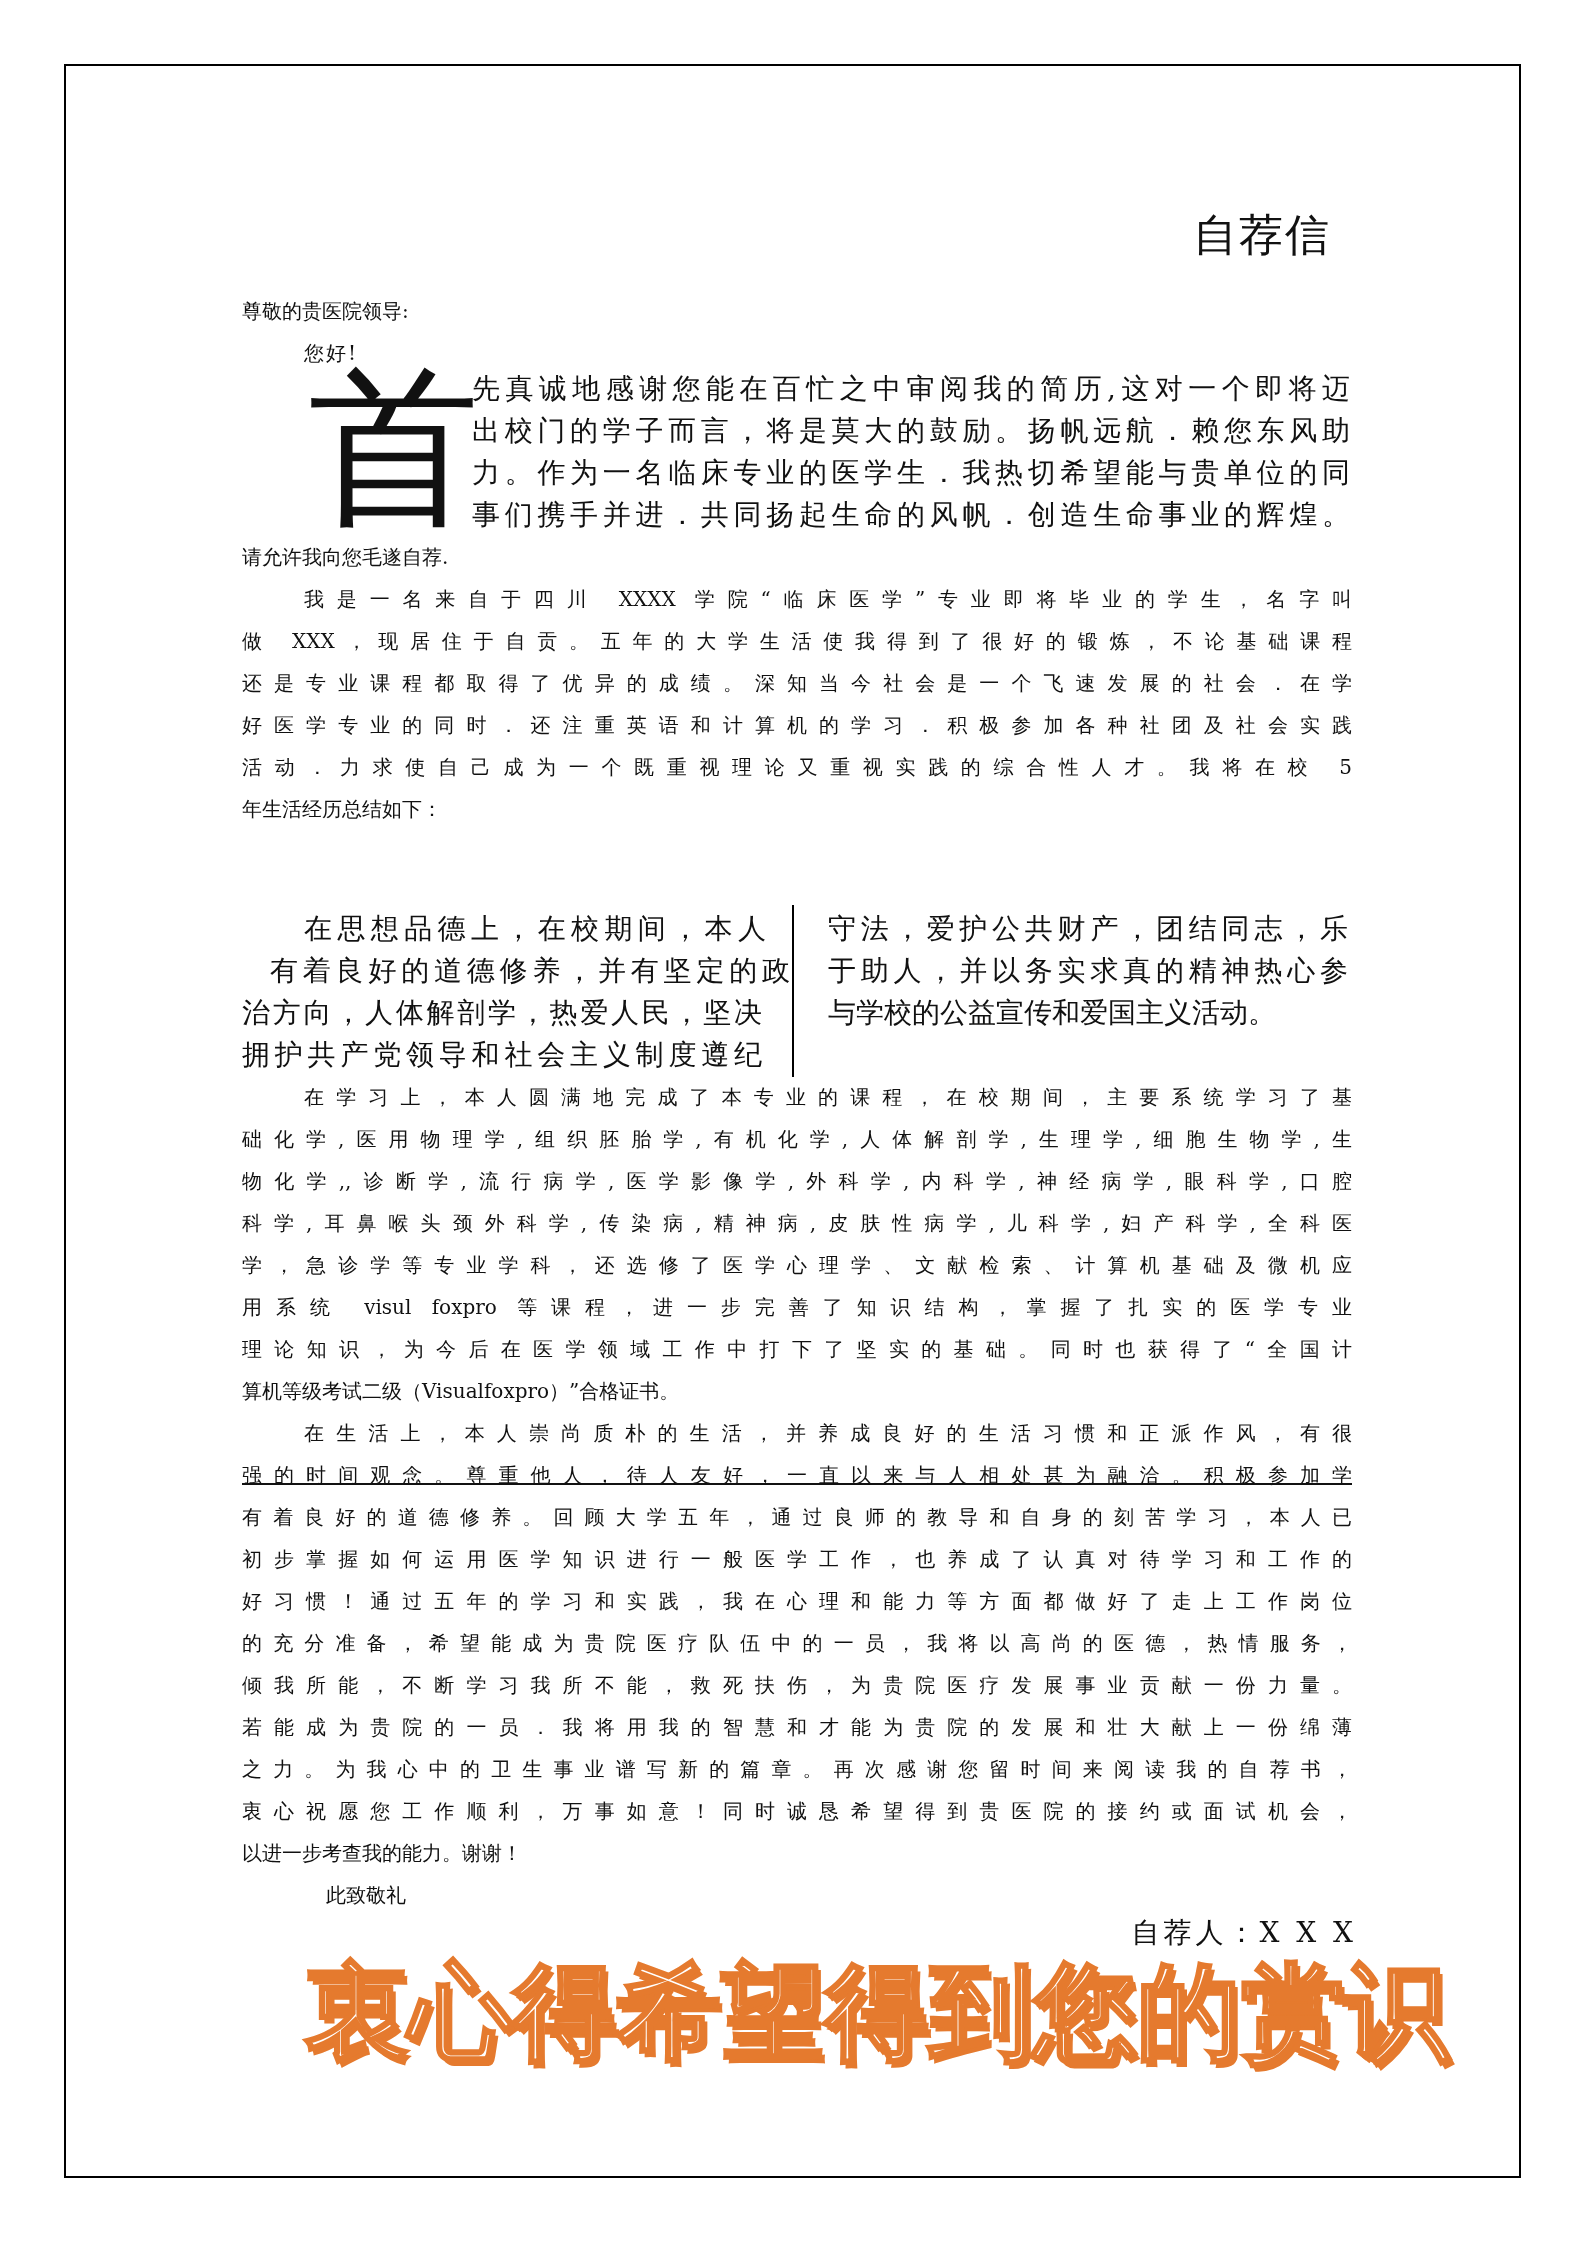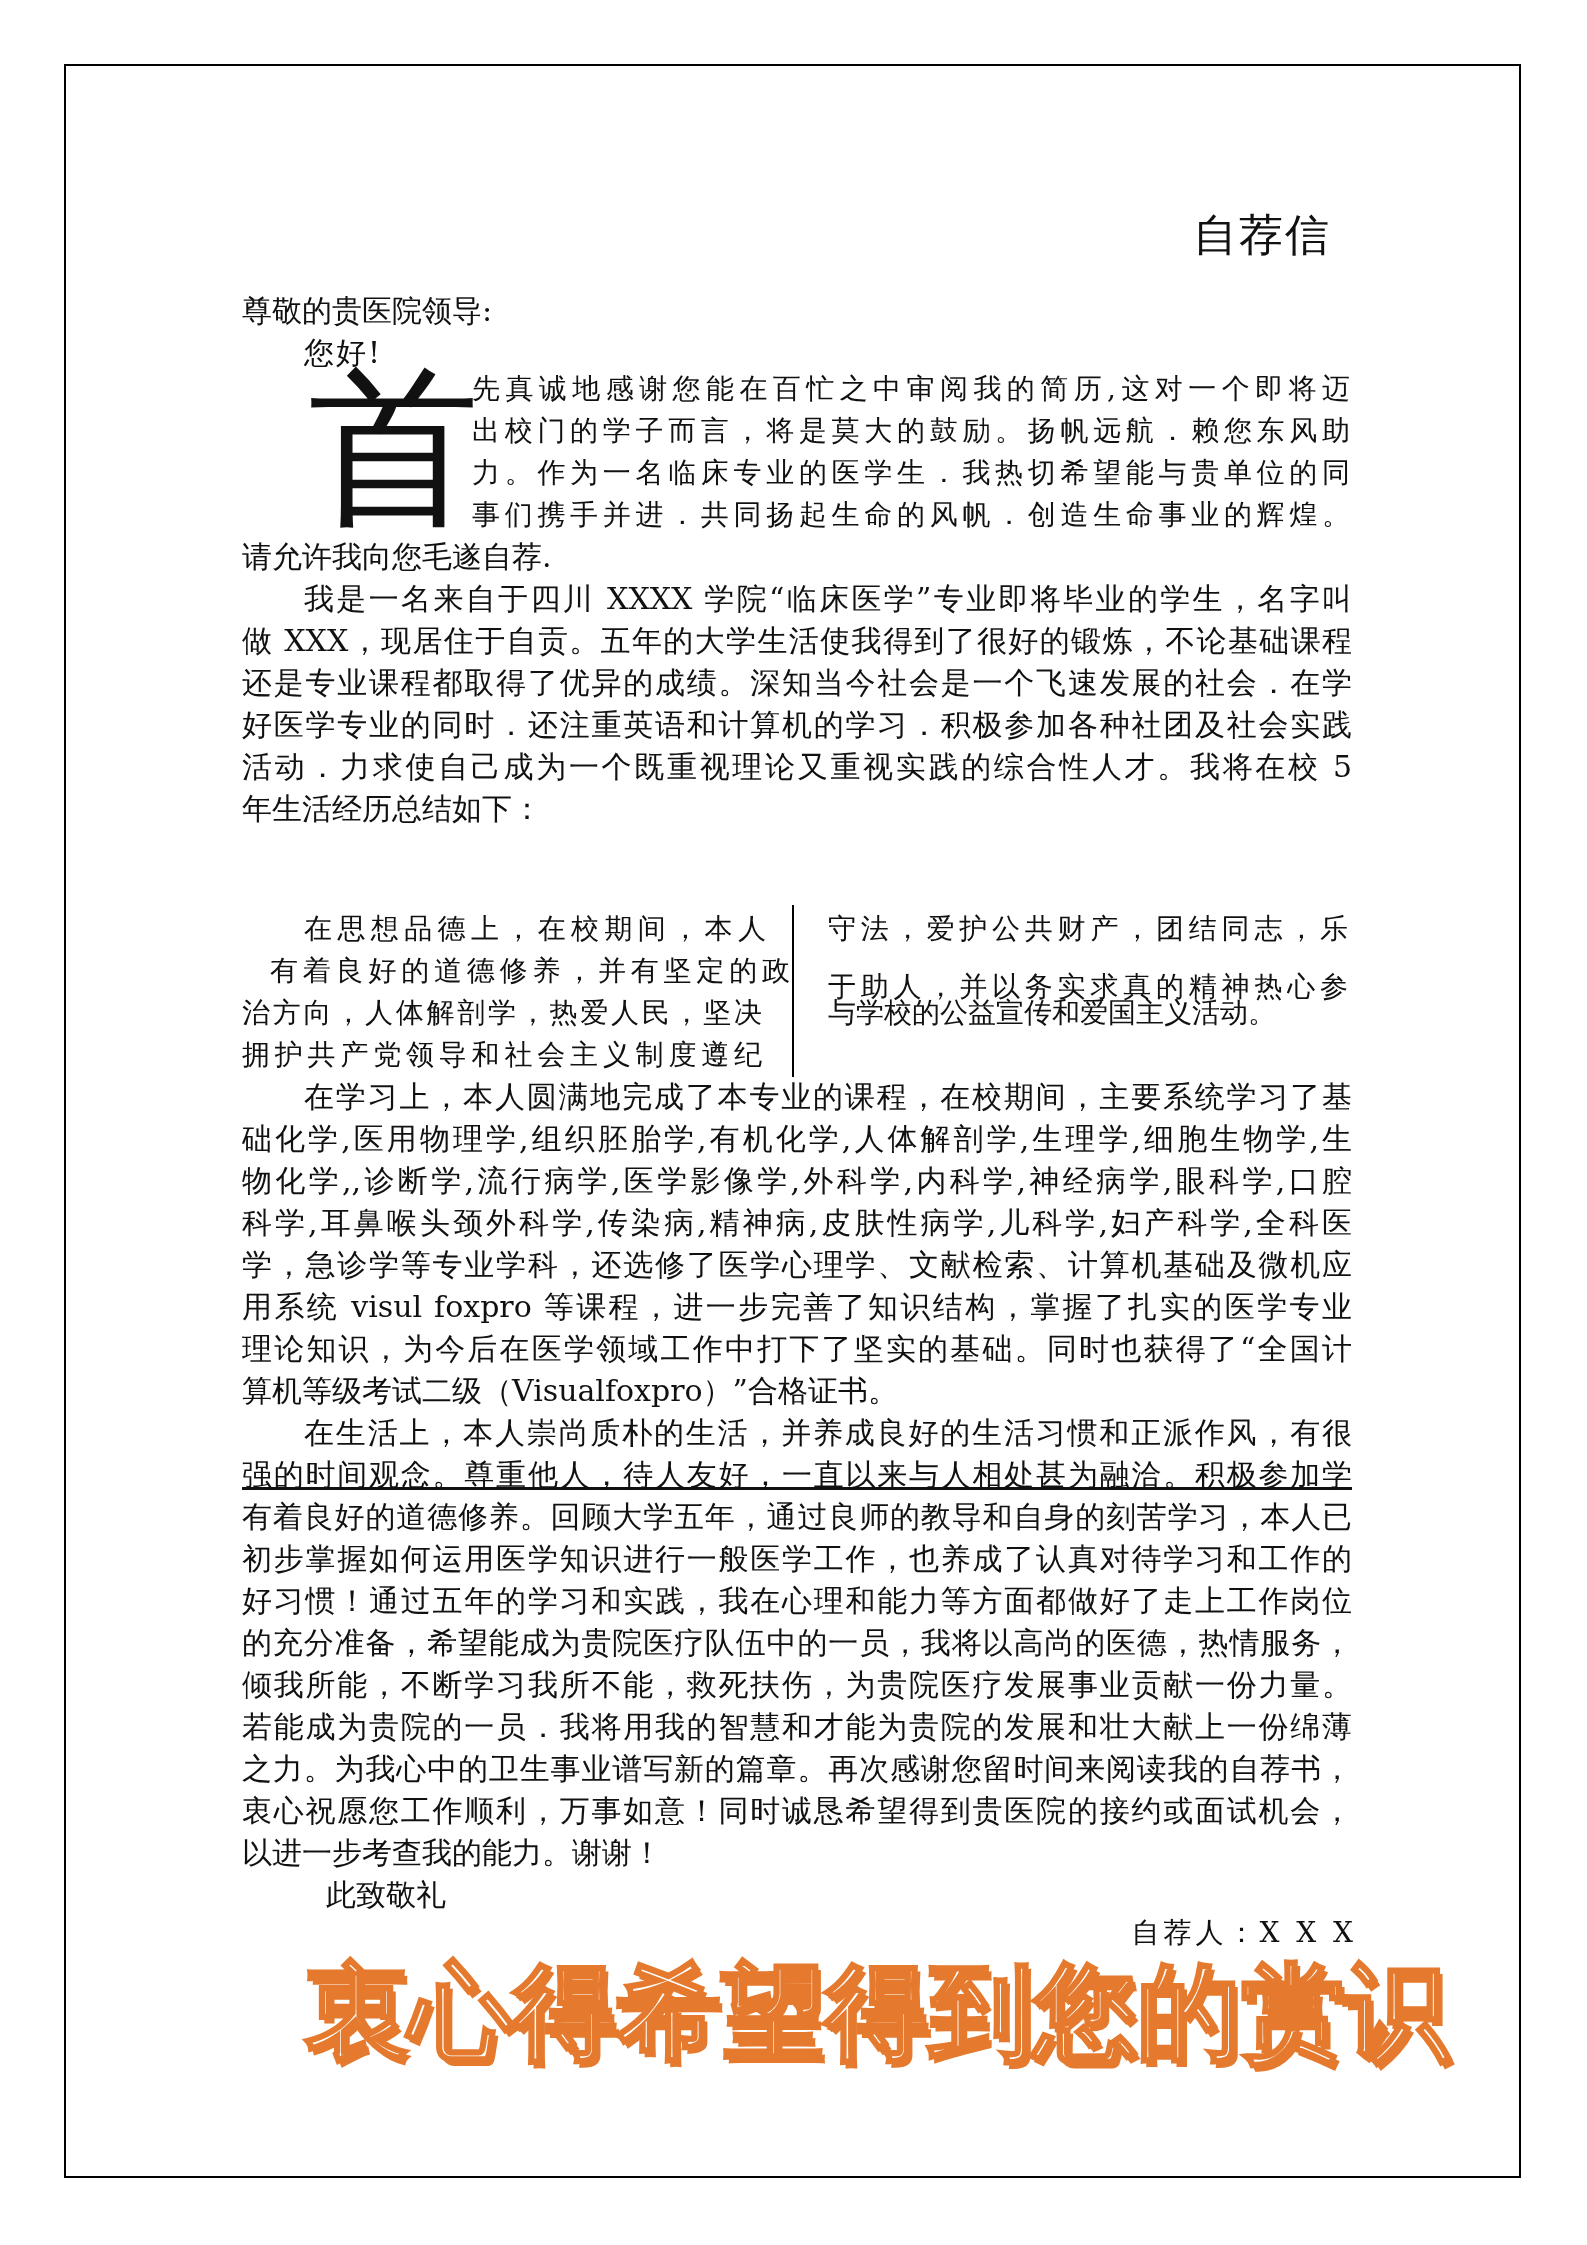--- a/index.html
+++ b/index.html
@@ -2,21 +2,21 @@
 <html><head>
 <meta charset="utf-8">
 <style>
   html, body { margin: 0; padding: 0; background: #ffffff; }
   body { width: 1587px; height: 2245px; position: relative; overflow: hidden;
          font-family: "DejaVu Serif", "Liberation Serif", serif; color: #111; }
   .page-border { position: absolute; left: 64px; top: 64px; width: 1457px; height: 2114px;
                  border: 2px solid #000; box-sizing: border-box; }
   .title { position: absolute; left: 0; width: 1331px; top: 207px; text-align: right;
            font-size: 44px; line-height: 56px; letter-spacing: 2px; }
-  .line { position: absolute; left: 242px; font-size: 30px; line-height: 42px; white-space: nowrap;
+  .line { position: absolute; left: 242px; font-size: 20px; line-height: 42px; white-space: nowrap;
           letter-spacing: 6.6px; }
   .line.justify { width: 1110px; text-align: justify; text-align-last: justify; letter-spacing: 0; }
   .dropcap { position: absolute; left: 308px; top: 358px; font-size: 172px; line-height: 180px;
              font-family: "DejaVu Serif", "Liberation Serif", serif; }
   .dc-line { position: absolute; left: 472px; width: 878px; font-size: 28px; line-height: 42px;
              white-space: nowrap; text-align: justify; text-align-last: justify; }
   .col { position: absolute; width: 520px; font-size: 28px; line-height: 42px; white-space: nowrap;
          text-align: justify; text-align-last: justify; }
   .col.last { text-align-last: left; }
   .col-divider { position: absolute; left: 792px; top: 905px; width: 1.5px; height: 172px; background: #000; }
@@ -57,21 +57,21 @@
   <div class="line" style="top:788px;letter-spacing:0;">年生活经历总结如下：</div>
 </div>
 
 <div>
   <div class="col" style="left:304px;width:462px;top:908px;">在思想品德上，在校期间，本人</div>
   <div class="col" style="left:242px;top:950px;margin-left:28px;">有着良好的道德修养，并有坚定的政</div>
   <div class="col" style="left:242px;top:992px;">治方向，人体解剖学，热爱人民，坚决</div>
   <div class="col" style="left:242px;top:1034px;">拥护共产党领导和社会主义制度遵纪</div>
   <div class="col-divider"></div>
   <div class="col" style="left:828px;top:908px;">守法，爱护公共财产，团结同志，乐</div>
-  <div class="col" style="left:828px;top:950px;margin-top:16px;">于助人，并以务实求真的精神热心参</div>
+  <div class="col" style="left:828px;top:950px;">于助人，并以务实求真的精神热心参</div>
   <div class="col last" style="left:828px;top:992px;">与学校的公益宣传和爱国主义活动。</div>
 </div>
 
 <div>
   <div class="line justify" style="top:1076px;left:304px;width:1048px;">在学习上，本人圆满地完成了本专业的课程，在校期间，主要系统学习了基</div>
   <div class="line justify" style="top:1118px;">础化学,医用物理学,组织胚胎学,有机化学,人体解剖学,生理学,细胞生物学,生</div>
   <div class="line justify" style="top:1160px;">物化学,,诊断学,流行病学,医学影像学,外科学,内科学,神经病学,眼科学,口腔</div>
   <div class="line justify" style="top:1202px;">科学,耳鼻喉头颈外科学,传染病,精神病,皮肤性病学,儿科学,妇产科学,全科医</div>
   <div class="line justify" style="top:1244px;">学，急诊学等专业学科，还选修了医学心理学、文献检索、计算机基础及微机应</div>
   <div class="line justify" style="top:1286px;">用系统 visul foxpro 等课程，进一步完善了知识结构，掌握了扎实的医学专业</div>

